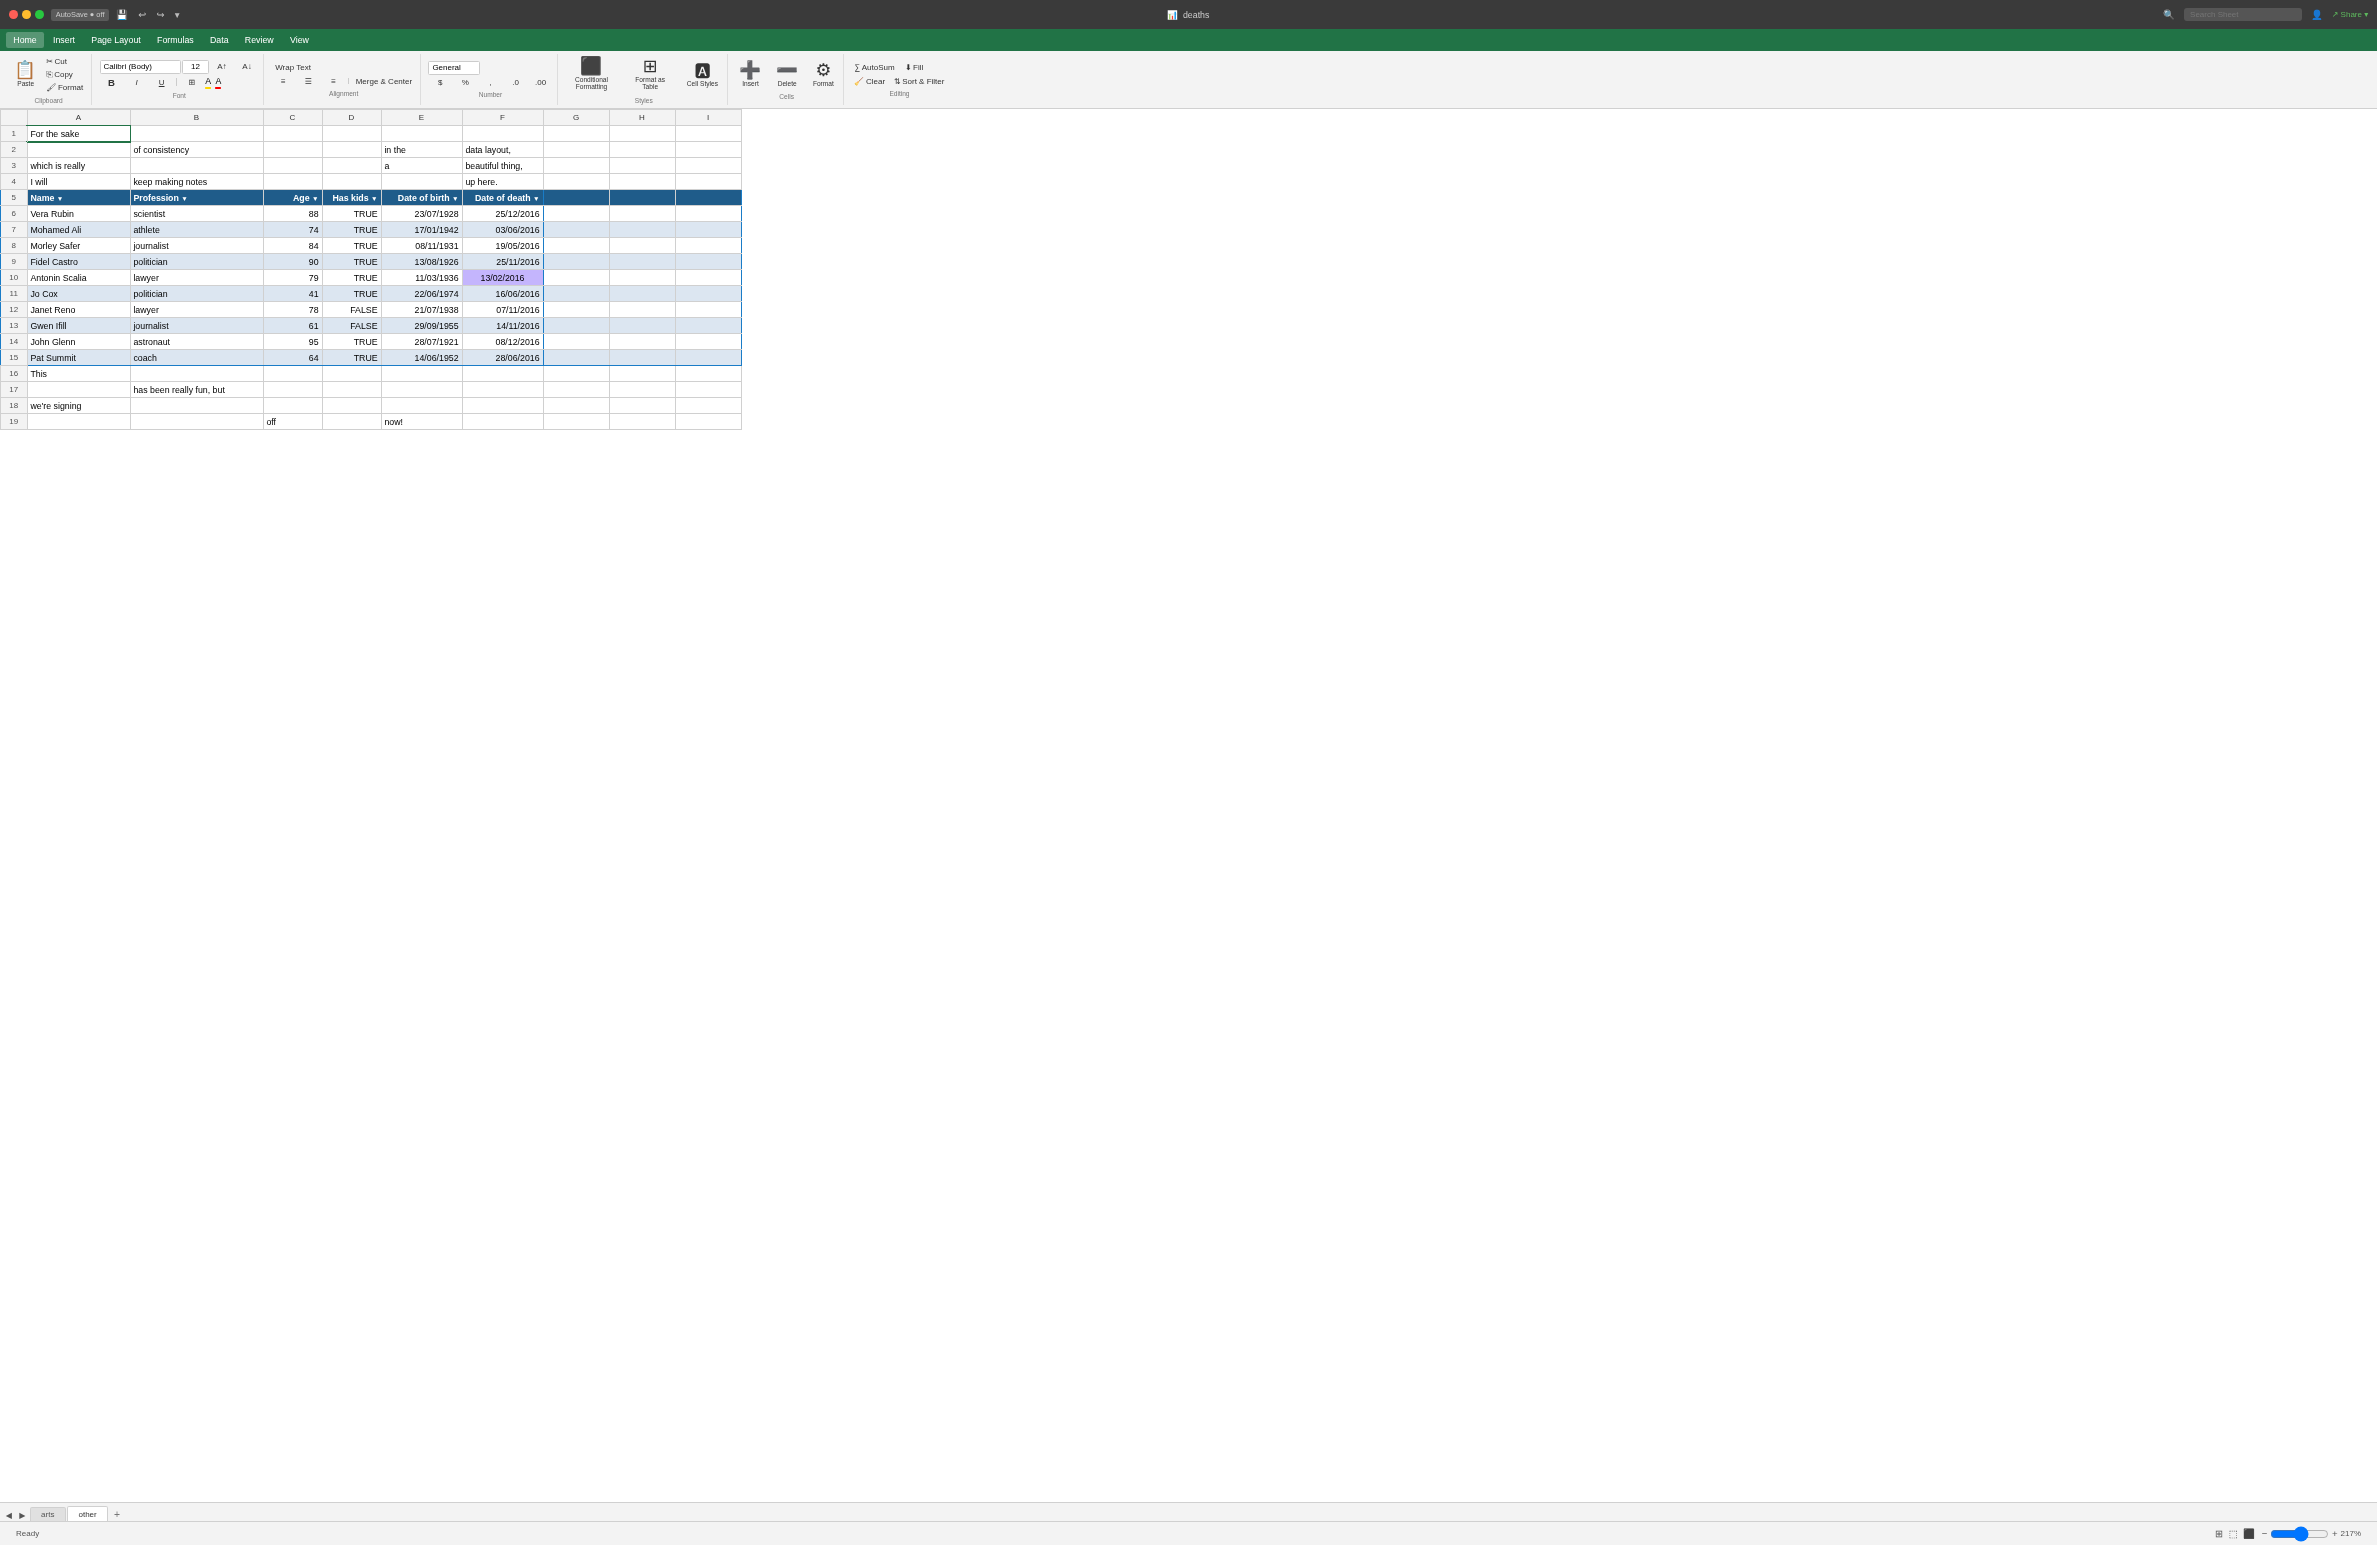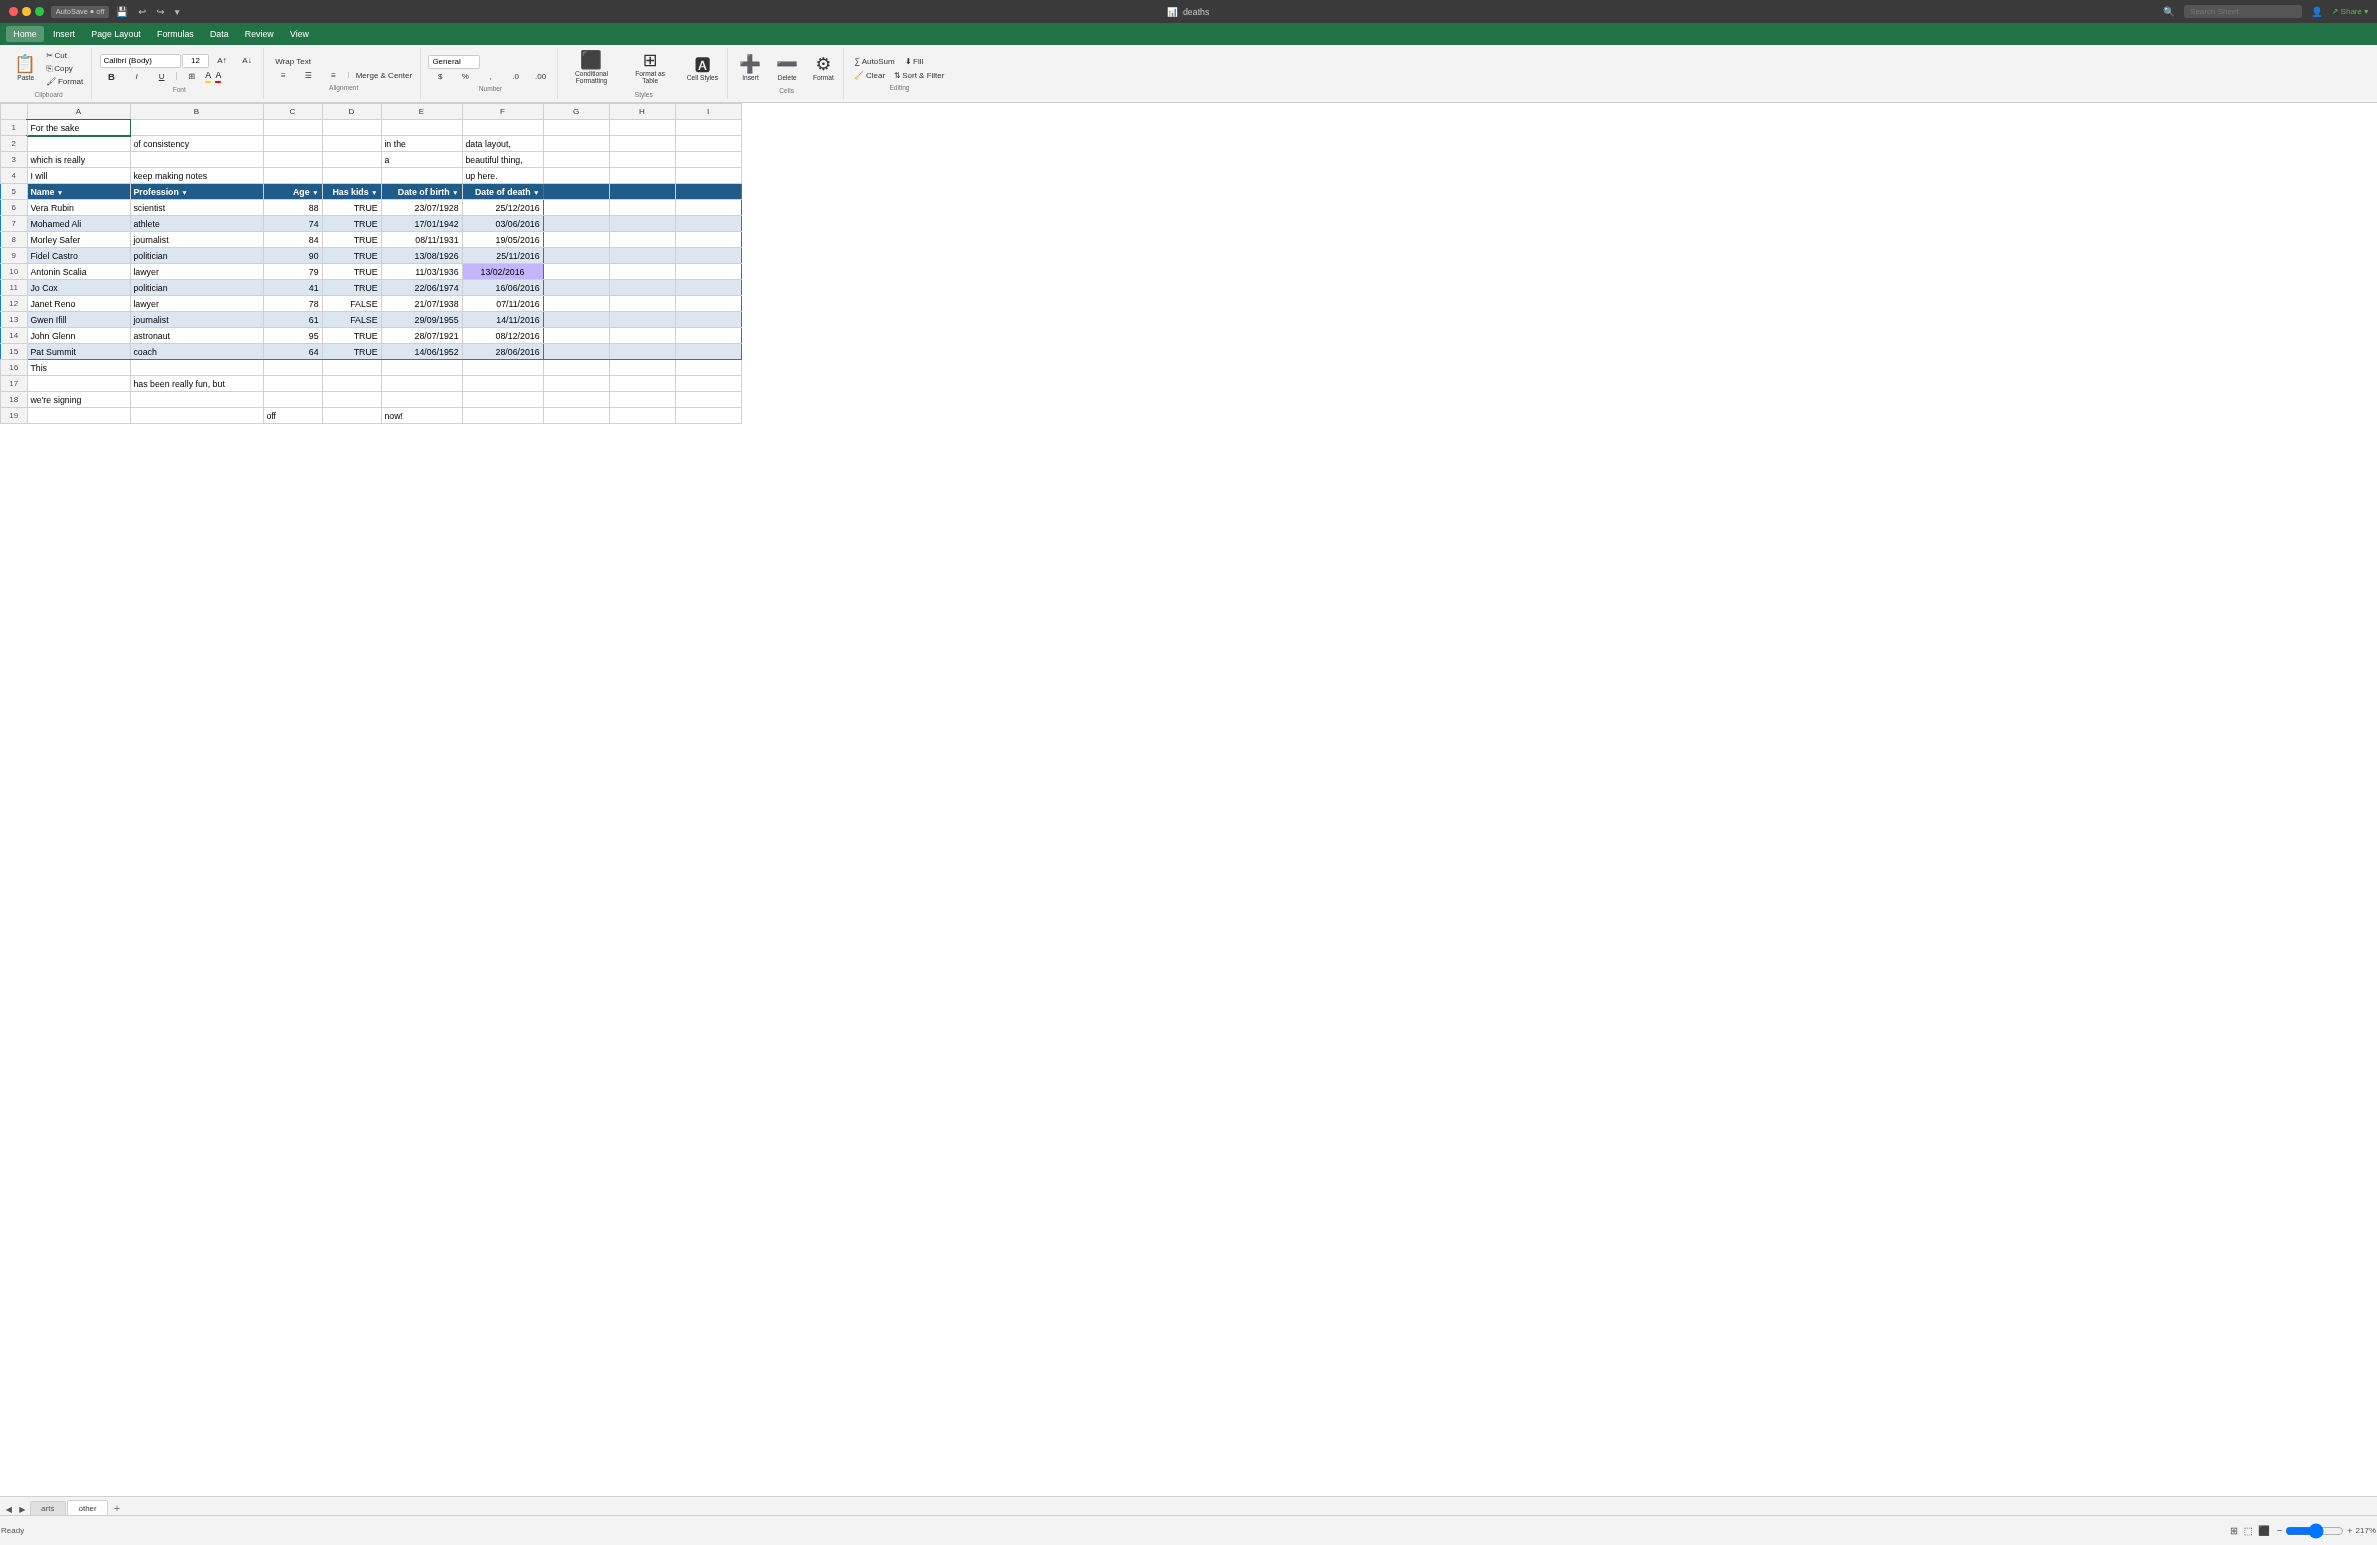--- a/index.html
+++ b/index.html
@@ -1,21 +1,21 @@
 <!DOCTYPE html>
 <html style="font-size:11.8px"><head>
   <meta charset="utf-8">
   <style>
     * { box-sizing: border-box; margin: 0; padding: 0; }
     body { font-family: -apple-system, 'Segoe UI', Arial, sans-serif; background: #ececec; font-size: 8.8px; user-select: none; }
 
     
     .title-bar {
       background: #3a3a3a;
-      height: 23px;
+      height: 29px;
       display: flex;
       align-items: center;
       padding: 0 8.8px;
       position: relative;
     }
     .traffic-lights { display: flex; gap: 4.4px; align-items: center; }
     .tl { width: 8.8px; height: 8.8px; border-radius: 50%; }
     .tl.red { background: #ff5f57; }
     .tl.yellow { background: #febc2e; }
     .tl.green { background: #28c840; }
@@ -197,24 +197,24 @@
     }
     .tbl-row-odd td { background: white; }
     .tbl-row-even td { background: #e8f0f8; }
     .tbl-in-table td:first-child { border-left: 1.5px solid #1a7cc7 !important; }
     .tbl-in-table td:last-child { border-right: 1.5px solid #1a7cc7 !important; }
 
     
     .status-bar {
       background: #f3f3f3;
       border-top: 0.7px solid #d0d0d0;
-      height: 30px;
+      height: 24px;
       display: flex;
       align-items: center;
-      padding: 0 1px;
+      padding: 0 16px;
       font-size: 8px;
       color: #555;
       gap: 2px;
     }
     .status-bar .status-right {
       margin-left: auto;
       display: flex;
       align-items: center;
       gap: 5.9px;
     }

